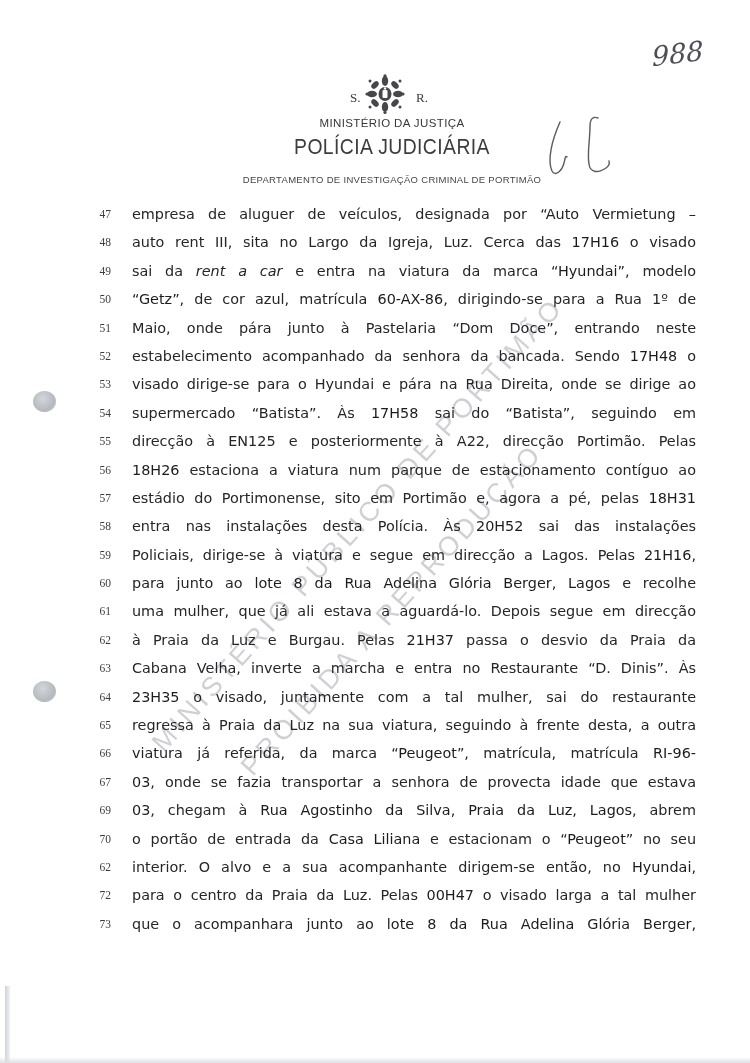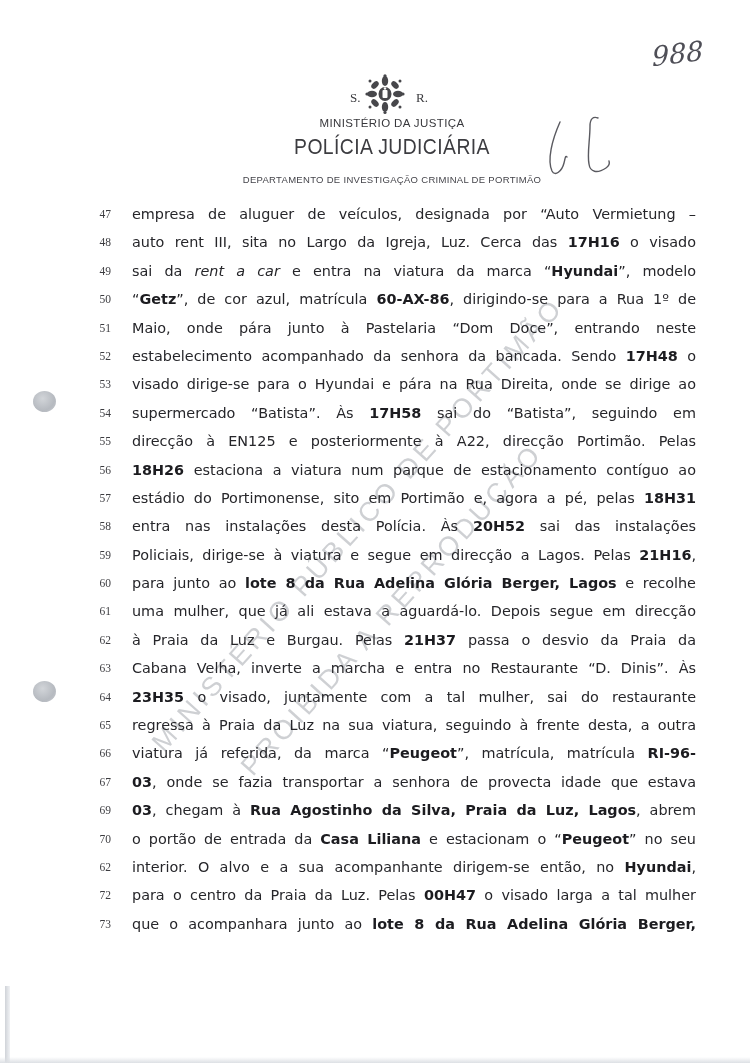--- a/index.html
+++ b/index.html
@@ -57,21 +57,21 @@
   .lnum{
     width:14px;text-align:right;flex:none;
     font-family:"Liberation Serif",serif;font-size:11.5px;color:#3c3c40;
     line-height:28.4px;
   }
   .ltext{
     flex:1;margin-left:21px;
     font-size:14.4px;color:#26262a;line-height:28.4px;
     text-align:justify;text-align-last:justify;
   }
-  .ltext b{font-weight:bold;color:#1c1c20;}
+  .ltext b{font-weight:normal;color:#1c1c20;}
   .ltext i{font-style:italic;}
 
   
   .punch{
     position:absolute;left:33px;width:23px;height:21px;border-radius:50%;
     background:radial-gradient(circle at 42% 36%, #d2d5d9 0%, #b6bac0 62%, #c8cbd0 100%);
   }
   .punch-1{top:391px;}
   .punch-2{top:681px;}
   .edge-left{

